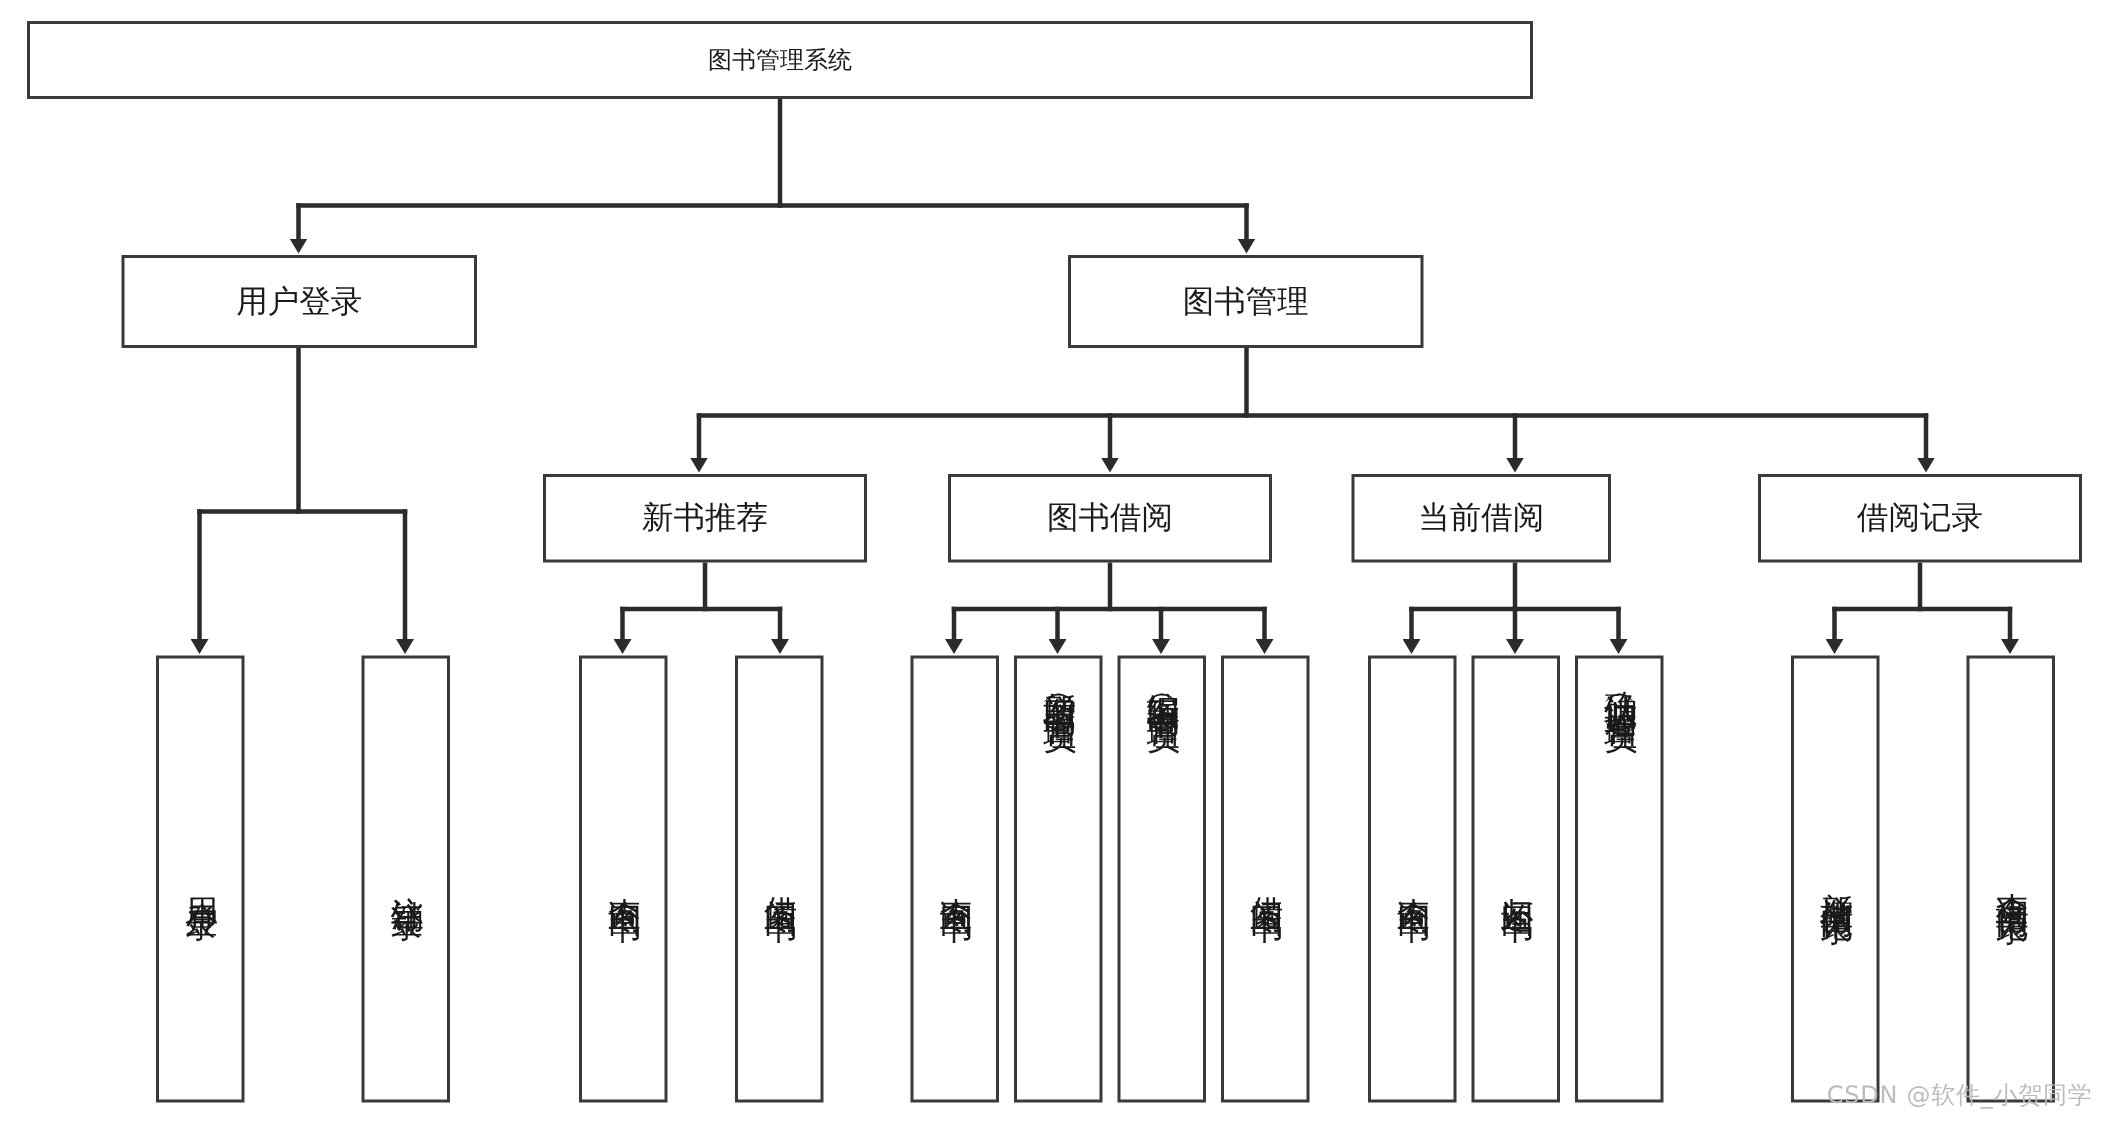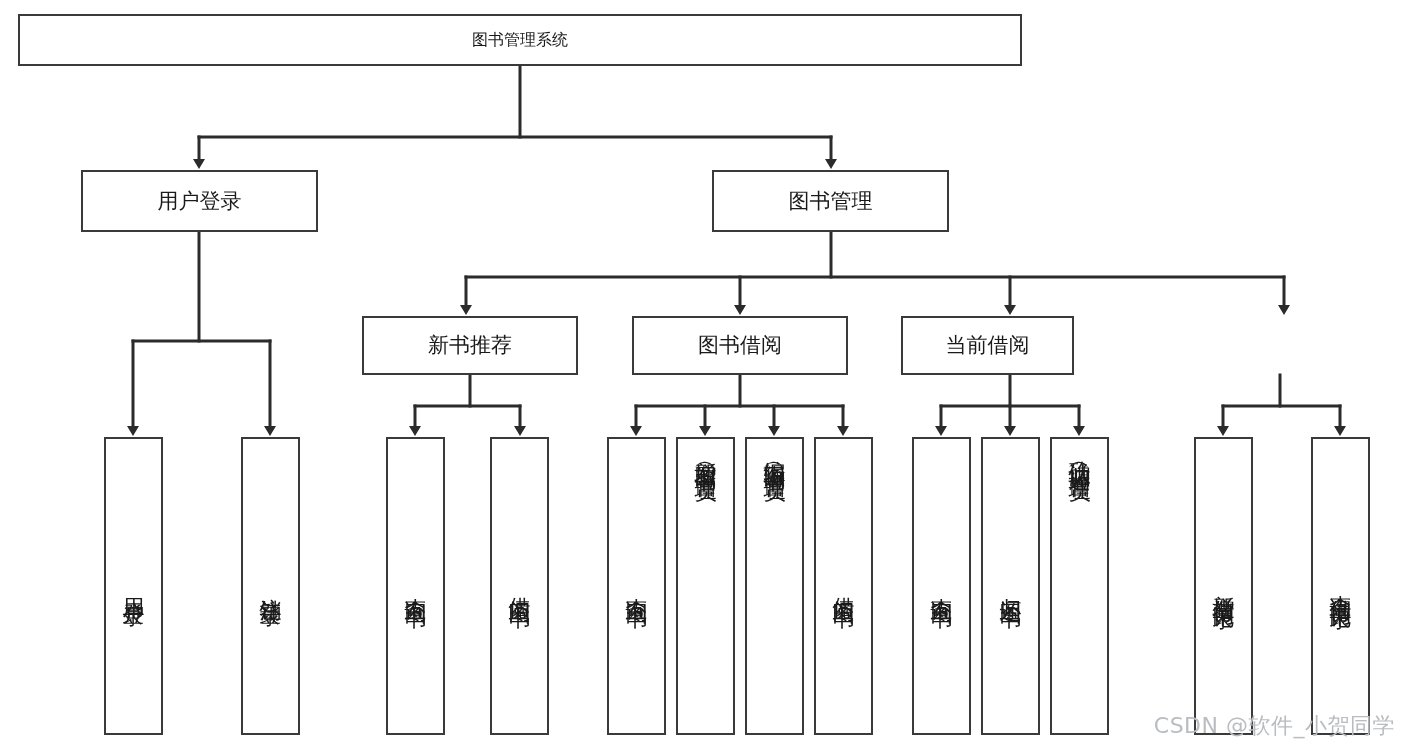--- a/index.html
+++ b/index.html
@@ -56,21 +56,21 @@
   .v-wrap{
     width:100%;height:100%;
     display:flex;align-items:center;justify-content:center;
   }
   .v-wrap.top{align-items:flex-start;padding-top:4px;}
 
   
   #watermark{
     position:absolute;
     right:10px;bottom:6px;
-    font-size:22px;
+    font-size:16px;
     color:#b9bcc0;
     letter-spacing:0.5px;
     white-space:nowrap;
     user-select:none;
   }
 </style>
 </head>
 <body>
 
 <div id="canvas">
@@ -144,20 +144,23 @@
   </div>
 
   <div class="node h-node" style="left:362px;top:316px;width:216px;height:59px;">
     <span class="lbl">新书推荐</span>
   </div>
 
   <div class="node h-node" style="left:901px;top:316px;width:173px;height:59px;">
     <span class="lbl">当前借阅</span>
   </div>
 
+  <div class="node h-node" style="left:1172px;top:316px;width:216px;height:59px;">
+    <span class="lbl">借阅记录</span>
+  </div>
 
   <div class="node v-node" style="left:104px;top:437px;width:59px;height:298px;">
     <div class="v-wrap">
       <span class="lbl">用户登录</span>
     </div>
   </div>
 
   <div class="node v-node" style="left:241px;top:437px;width:59px;height:298px;">
     <div class="v-wrap">
       <span class="lbl">注销登录</span>

